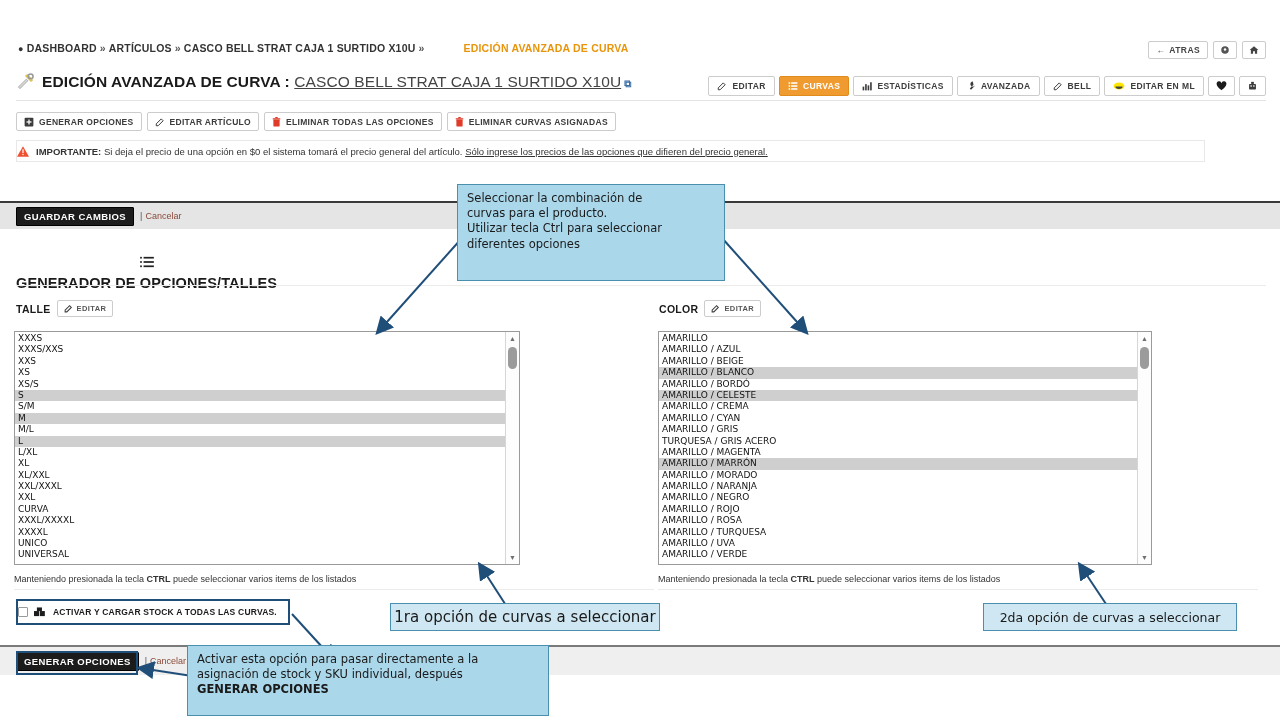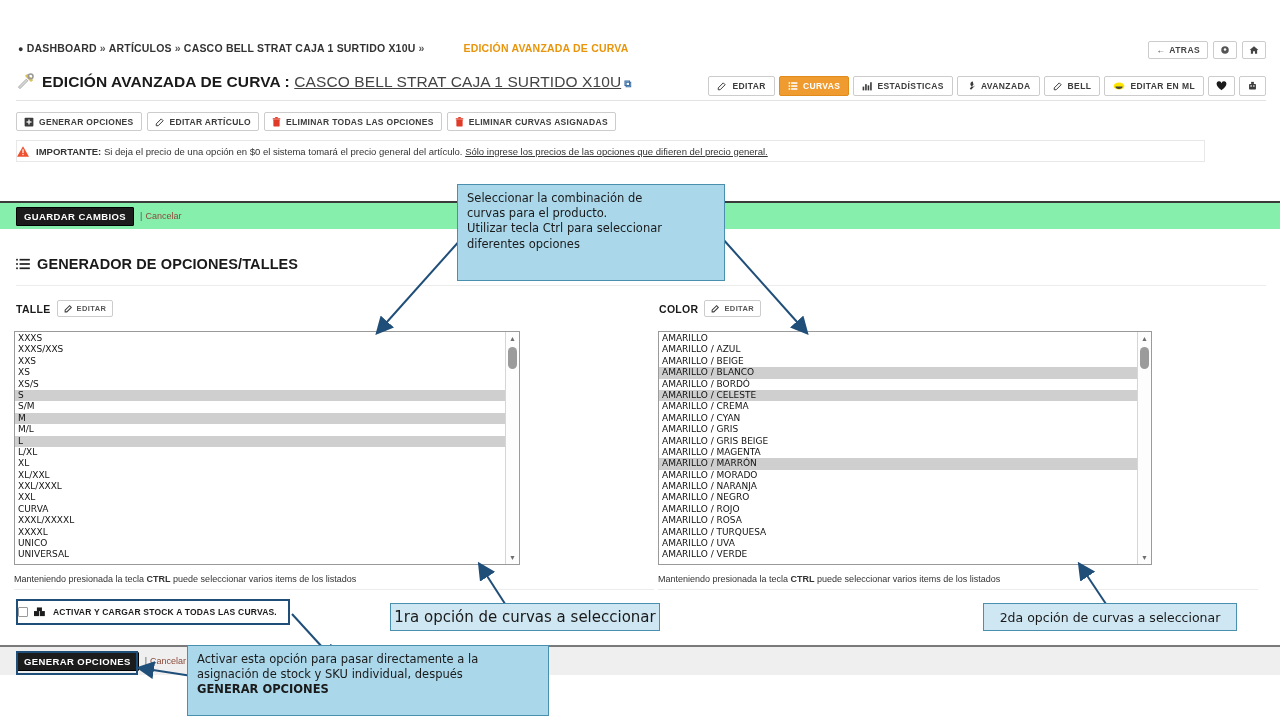--- a/index.html
+++ b/index.html
@@ -70,40 +70,40 @@
     border: 1px solid #e8e8e8; background: #fff;
     display: flex; align-items: center; gap: 7px; 
     font-size: 9.5px; color: #333;
   }
   .alert b { font-weight: bold; }
   .alert .lnk { color: #333; text-decoration: underline; }
 
   
   .savebar {
     position: absolute; left: 0; right: 0; top: 201px; height: 28px;
-    background: #86efac; border-top: 2px solid #3a3a3a;
+    background: #e5e5e5; border-top: 2px solid #3a3a3a;
     display: flex; align-items: center; padding-left: 16px;
   }
   .savebar2 {
     position: absolute; left: 0; right: 0; top: 645px; height: 30px;
     background: #efefef; border-top: 2px solid #7a7a7a;
     display: flex; align-items: center; padding-left: 16px;
   }
   .dark-btn {
     background: #1c1c1c; color: #fff; font-size: 9.5px; font-weight: bold;
     letter-spacing: .4px; padding: 3px 7px; border: 1px solid #000; border-radius: 1px;
   }
   .cancel-link { font-size: 9px; color: #8a4a3a; margin-left: 9px; }
   .cancel-sep { color: #555; font-size: 9px; margin-left: 6px; }
 
   
   .sect-head {
     position: absolute; left: 16px; top: 256px;
     font-size: 14.5px; font-weight: bold; color: #1a1a1a; letter-spacing: .1px;
-    display: flex; align-items: center; gap: 7px;
+    display: flex; align-items: center; gap: 7px; flex-direction: column;
   }
   .list-icon { font-size: 12px; color: #222; }
   .sect-rule { position: absolute; left: 16px; right: 14px; top: 285px; height: 1px; background: #ececec; }
 
   
   .col-label {
     position: absolute; font-size: 10.5px; font-weight: bold; color: #1a1a1a;
     display: flex; align-items: center; gap: 6px; letter-spacing: .3px;
   }
   .edit-chip {
@@ -395,21 +395,21 @@
     <div class="items">
         <div class="li">AMARILLO</div>
         <div class="li">AMARILLO / AZUL</div>
         <div class="li">AMARILLO / BEIGE</div>
         <div class="li sel">AMARILLO / BLANCO</div>
         <div class="li">AMARILLO / BORDÓ</div>
         <div class="li sel">AMARILLO / CELESTE</div>
         <div class="li">AMARILLO / CREMA</div>
         <div class="li">AMARILLO / CYAN</div>
         <div class="li">AMARILLO / GRIS</div>
-        <div class="li">AMARILLO / GRIS BEIGE</div>
+        <div class="li">TURQUESA / GRIS ACERO</div>
         <div class="li">AMARILLO / MAGENTA</div>
         <div class="li sel">AMARILLO / MARRÓN</div>
         <div class="li">AMARILLO / MORADO</div>
         <div class="li">AMARILLO / NARANJA</div>
         <div class="li">AMARILLO / NEGRO</div>
         <div class="li">AMARILLO / ROJO</div>
         <div class="li">AMARILLO / ROSA</div>
         <div class="li">AMARILLO / TURQUESA</div>
         <div class="li">AMARILLO / UVA</div>
         <div class="li">AMARILLO / VERDE</div>

